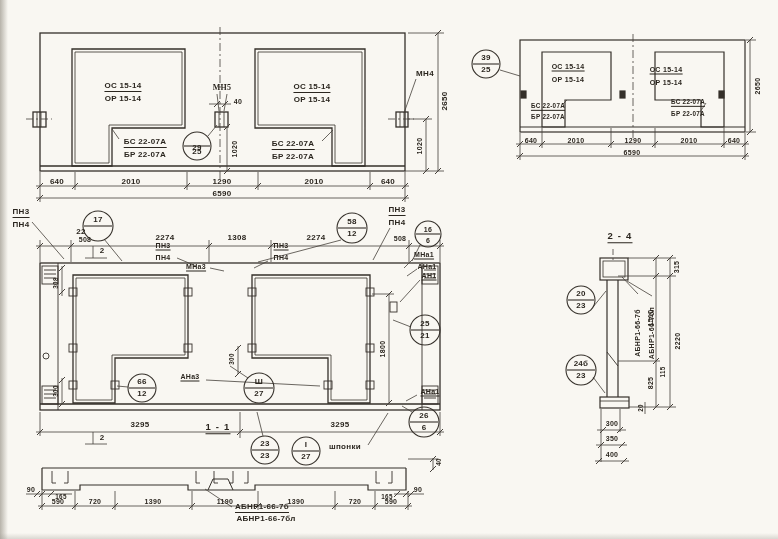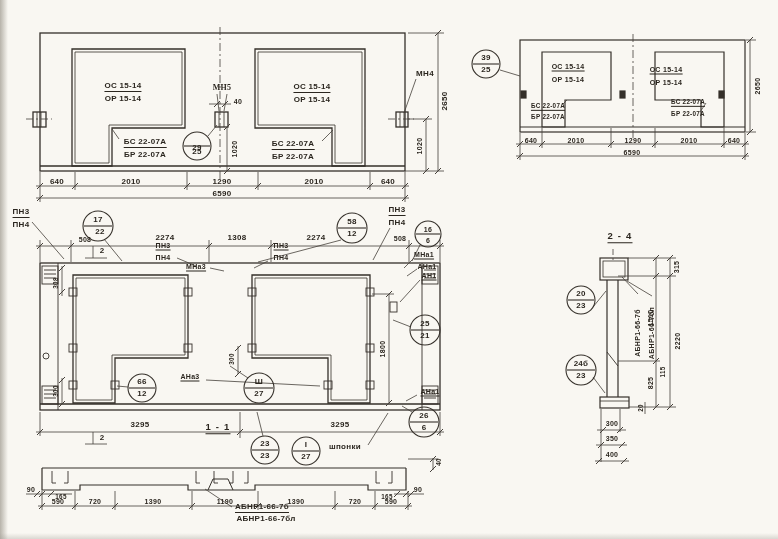--- a/index.html
+++ b/index.html
@@ -249,21 +249,21 @@
       <span class="lbl s7" style="left: 531px; top: 140px;">640</span>
       <span class="lbl s7" style="left: 576px; top: 140px;">2010</span>
       <span class="lbl s7" style="left: 633px; top: 140px;">1290</span>
       <span class="lbl s7" style="left: 689px; top: 140px;">2010</span>
       <span class="lbl s7" style="left: 734px; top: 140px;">640</span>
       <span class="lbl s7" style="left: 632px; top: 152px;">6590</span>
       <span class="lbl r s7" style="left: 757px; top: 86px;">2650</span>
       <span class="lbl u" style="left: 21px; top: 213px;">ПН3</span>
       <span class="lbl" style="left: 21px; top: 225px;">ПН4</span>
       <span class="lbl" style="left: 98px; top: 220px;">17</span>
-      <span class="lbl" style="left: 100px; top: 232px; text-align: right;">22</span>
+      <span class="lbl" style="left: 81px; top: 232px; text-align: right;">22</span>
       <span class="lbl" style="left: 352px; top: 222px;">58</span>
       <span class="lbl" style="left: 352px; top: 234px;">12</span>
       <span class="lbl u" style="left: 397px; top: 211px;">ПН3</span>
       <span class="lbl" style="left: 397px; top: 223px;">ПН4</span>
       <span class="lbl s7" style="left: 428px; top: 229px;">16</span>
       <span class="lbl s7" style="left: 428px; top: 240px;">6</span>
       <span class="lbl s7" style="left: 85px; top: 239px;">508</span>
       <span class="lbl" style="left: 165px; top: 238px;">2274</span>
       <span class="lbl" style="left: 237px; top: 238px;">1308</span>
       <span class="lbl" style="left: 316px; top: 238px;">2274</span>

